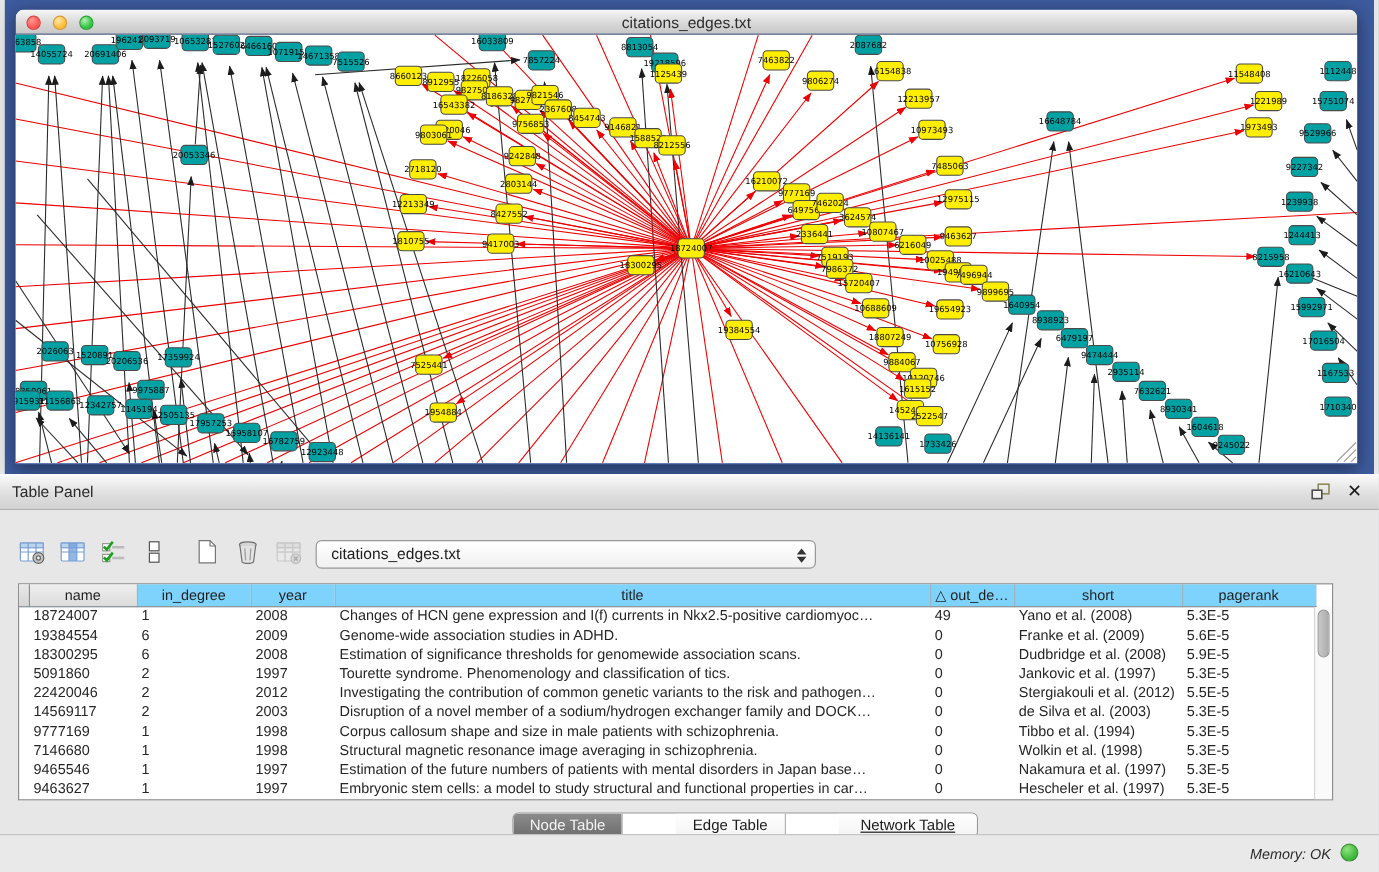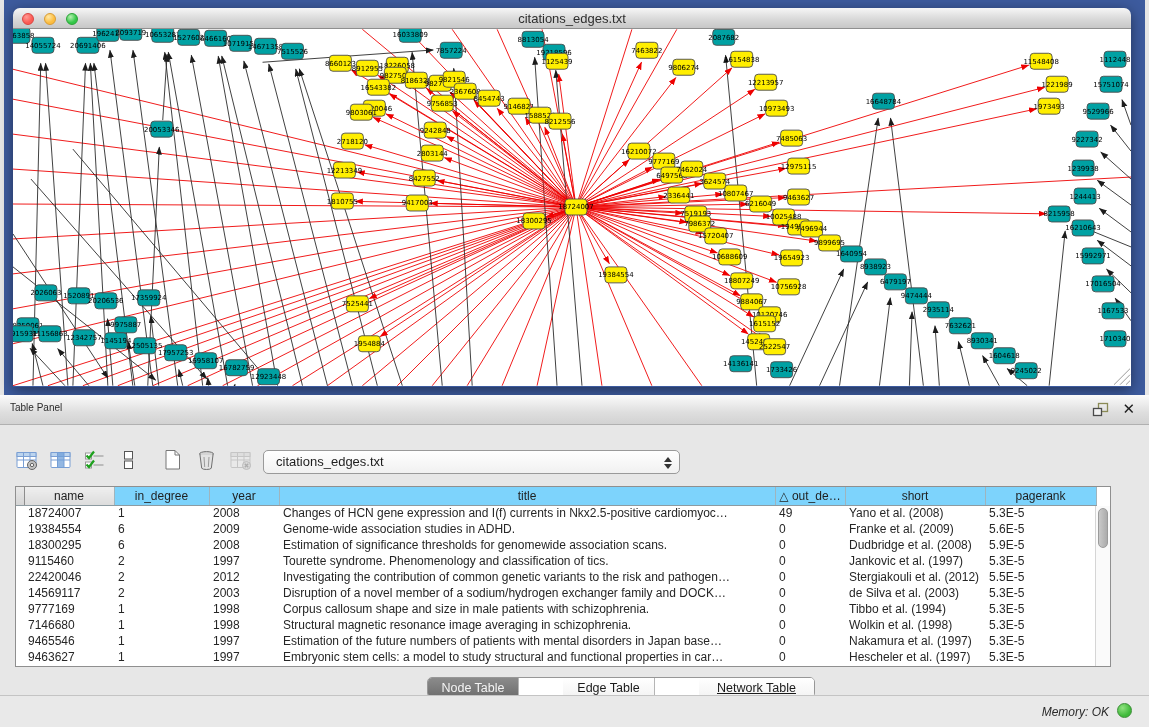--- a/index.html
+++ b/index.html
@@ -18,21 +18,21 @@
   .tl.yellow { left:31px; background:radial-gradient(circle at 35% 30%, #ffe9a8, #fdbd3f 60%); border:1px solid #d89c33; }
   .tl.green  { left:53px; background:radial-gradient(circle at 35% 30%, #b7f0b0, #33c748 60%); border:1px solid #2aa336; }
   .titlebar .title { position:absolute; left:0; right:0; top:3px; text-align:center;
     font-size:13px; color:#2e2e2e; }
   #graph { display:block; background:#fff; }
 
   
   .table-panel { position:absolute; left:0; top:395px; width:1149px; height:300px; background:#e7e7e7; }
   .panel-header { position:relative; height:30px;
     background:linear-gradient(#fbfbfb,#dedede 60%,#d2d2d2); border-bottom:1px solid #b0b0b0; }
-  .panel-header .ph-title { position:absolute; left:10px; top:7px; font-size:10px; color:#2b2b2b; }
+  .panel-header .ph-title { position:absolute; left:10px; top:7px; font-size:13px; color:#2b2b2b; }
   .float-icon { position:absolute; right:40px; top:7px; width:17px; height:16px; cursor:pointer; }
   .close-icon { position:absolute; right:14px; top:5px; font-size:15px; font-weight:bold; color:#1c1c1c; cursor:pointer; }
 
   .toolbar { position:absolute; left:14px; top:50px; height:30px; display:flex; gap:9px; align-items:center; }
   .tbtn { width:25px; height:26px; display:flex; align-items:center; justify-content:center; cursor:pointer; }
   .tbtn.disabled { opacity:.55; cursor:default; }
   .tbtn.gap { margin-left:10px; }
 
   .combo { position:absolute; left:263px; top:55px; width:417px; height:24px;
     background:linear-gradient(#ffffff,#f1f1f1); border:1px solid #9a9a9a; border-radius:5px;
@@ -641,21 +641,21 @@
               <td>18300295</td>
               <td>6</td>
               <td>2008</td>
               <td>Estimation of significance thresholds for genomewide association scans.</td>
               <td>0</td>
               <td>Dudbridge et al. (2008)</td>
               <td>5.9E-5</td>
             </tr>
             <tr>
               <td></td>
-              <td>9115460</td>
+              <td>5091860</td>
               <td>2</td>
               <td>1997</td>
               <td>Tourette syndrome. Phenomenology and classification of tics.</td>
               <td>0</td>
               <td>Jankovic et al. (1997)</td>
               <td>5.3E-5</td>
             </tr>
             <tr>
               <td></td>
               <td>22420046</td>

